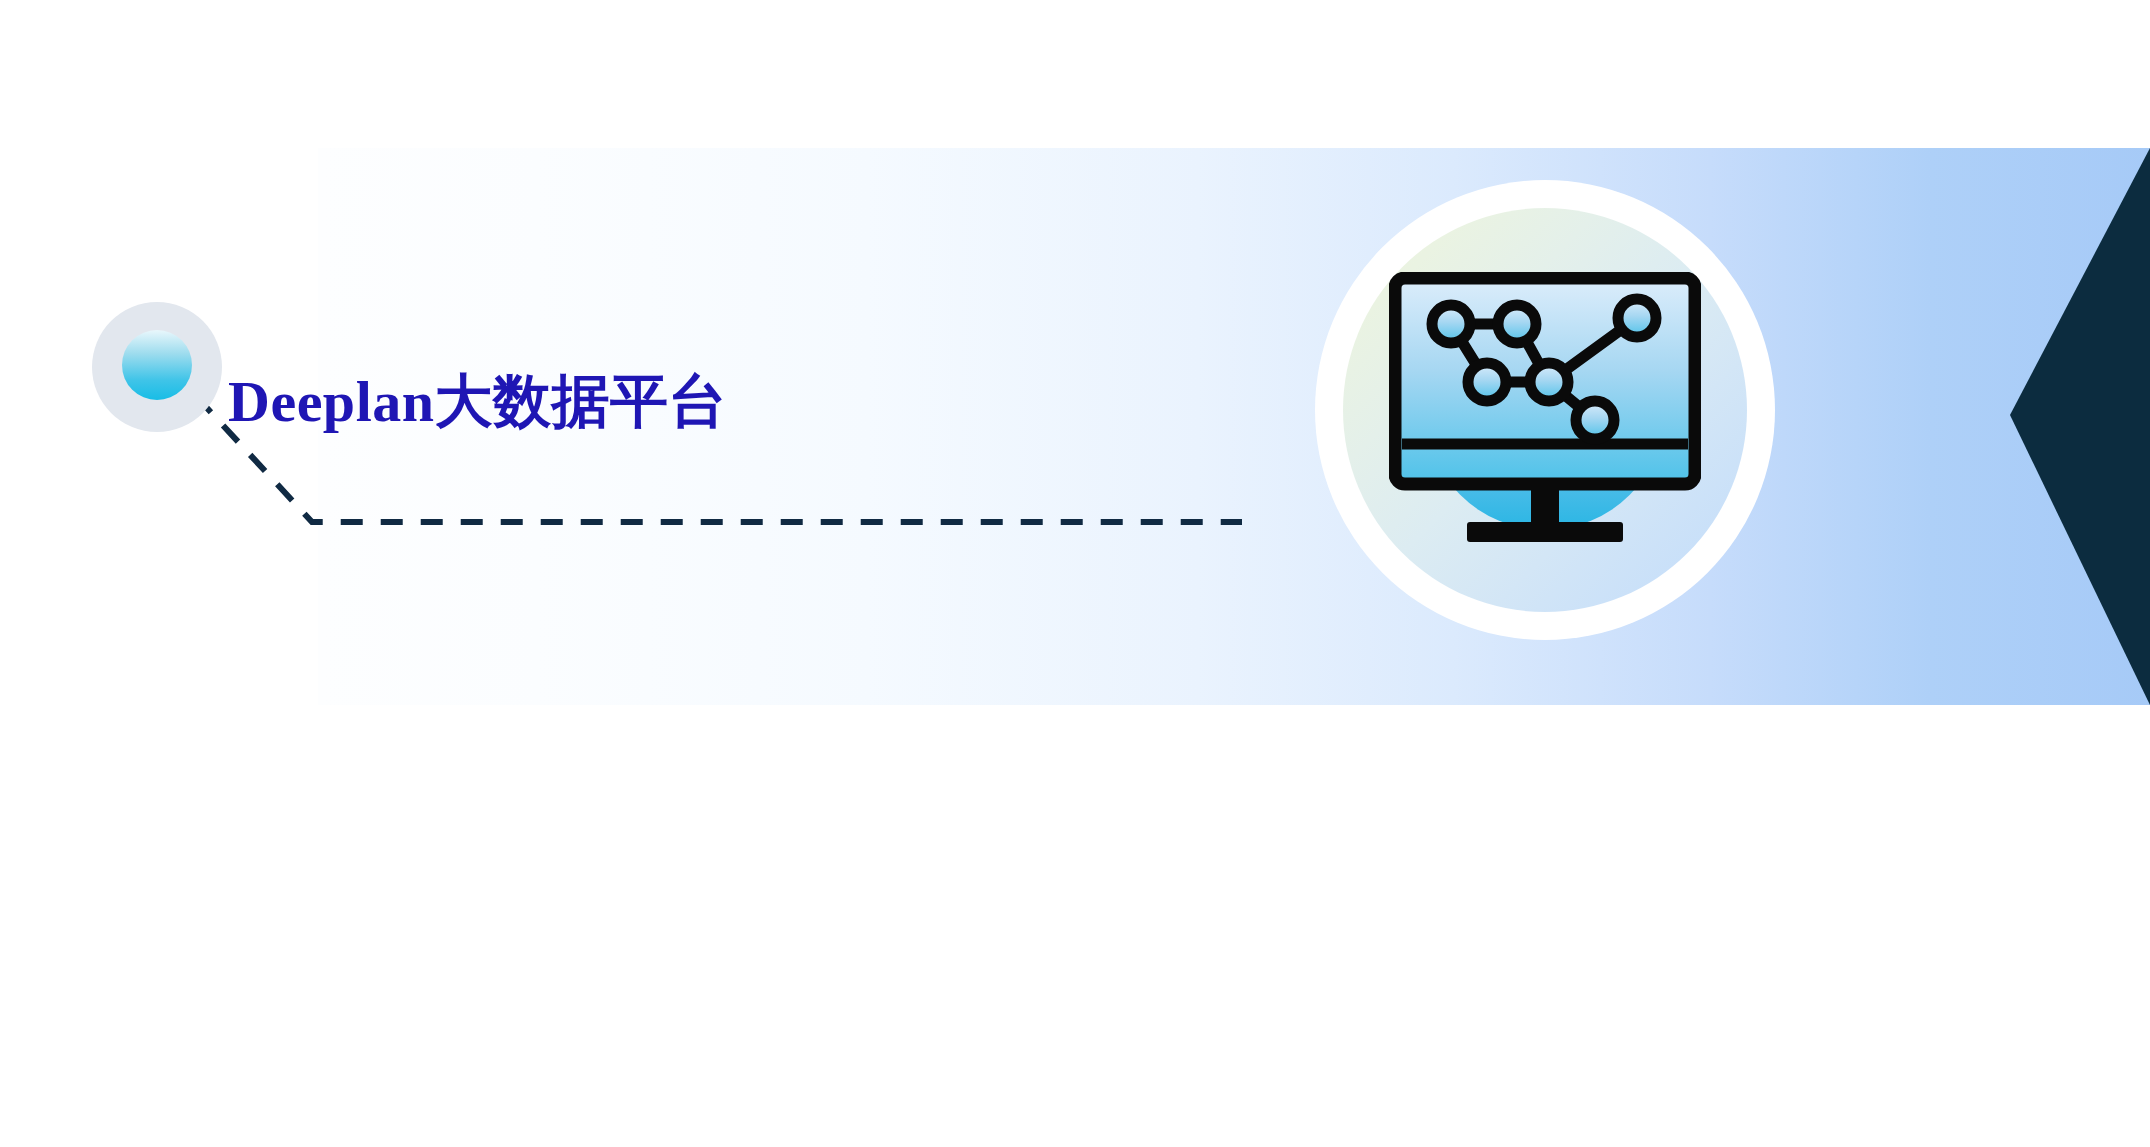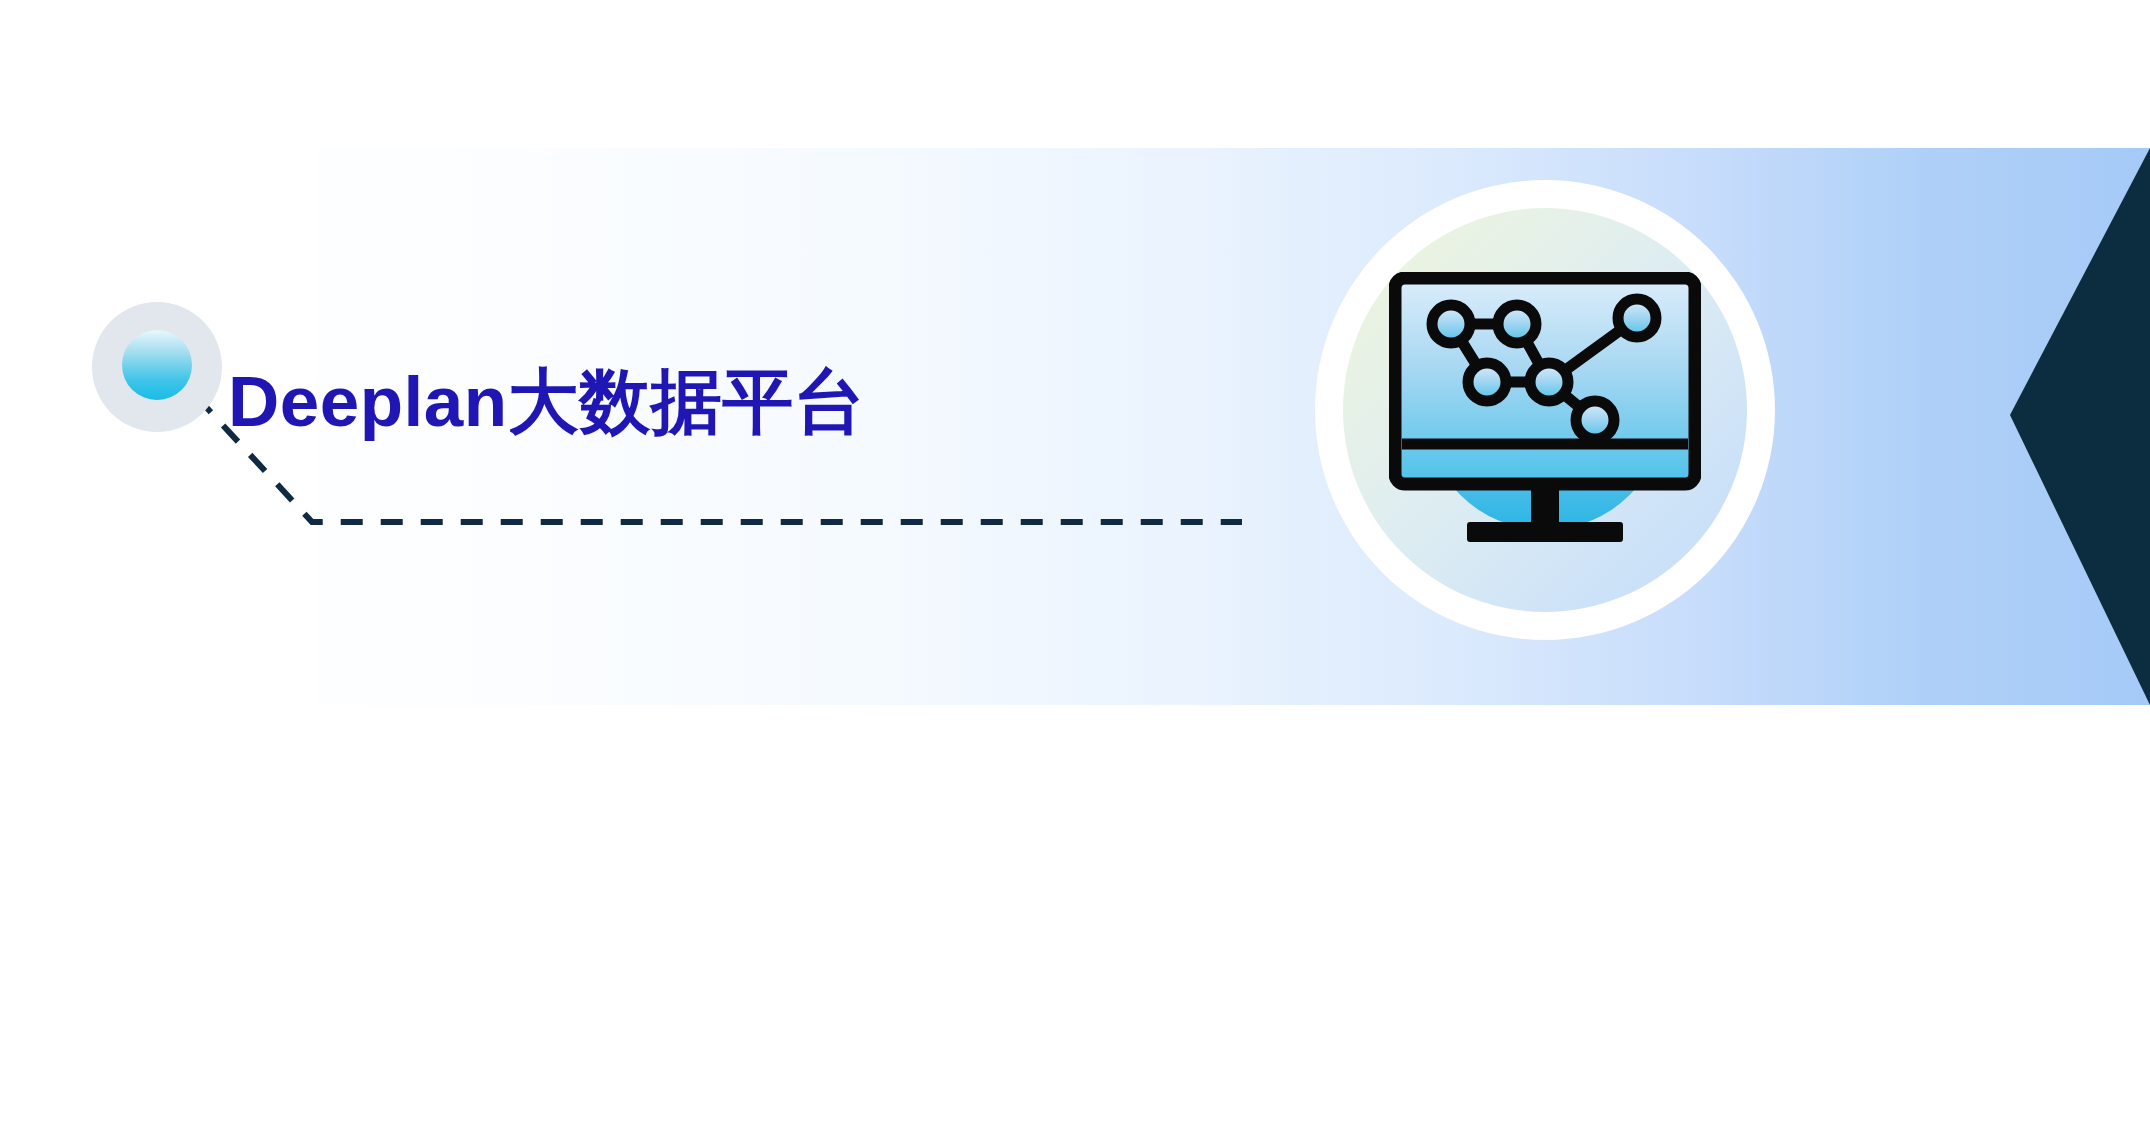--- a/index.html
+++ b/index.html
@@ -87,25 +87,26 @@
   }
 
   
   .title {
     position: absolute;
     left: 228px;
     top: 342px;
     width: 900px;
     height: 120px;
     line-height: 120px;
-    font-size: 71px;
+    font-size: 58px;
     font-weight: 700;
     letter-spacing: 0.5px;
     color: #1f16b4;
     white-space: nowrap;
+    font-family: Liberation Serif, serif;
   }
 
   
   .icon-badge {
     position: absolute;
     left: 1315px;
     top: 180px;
     width: 460px;
     height: 460px;
   }

